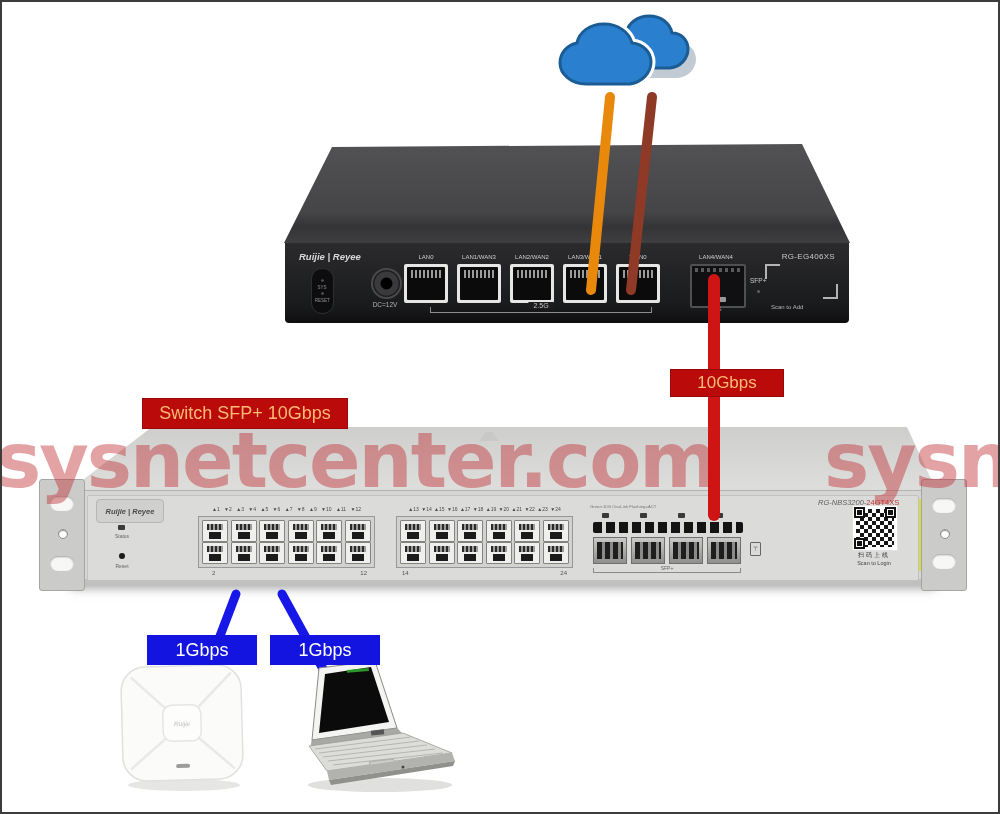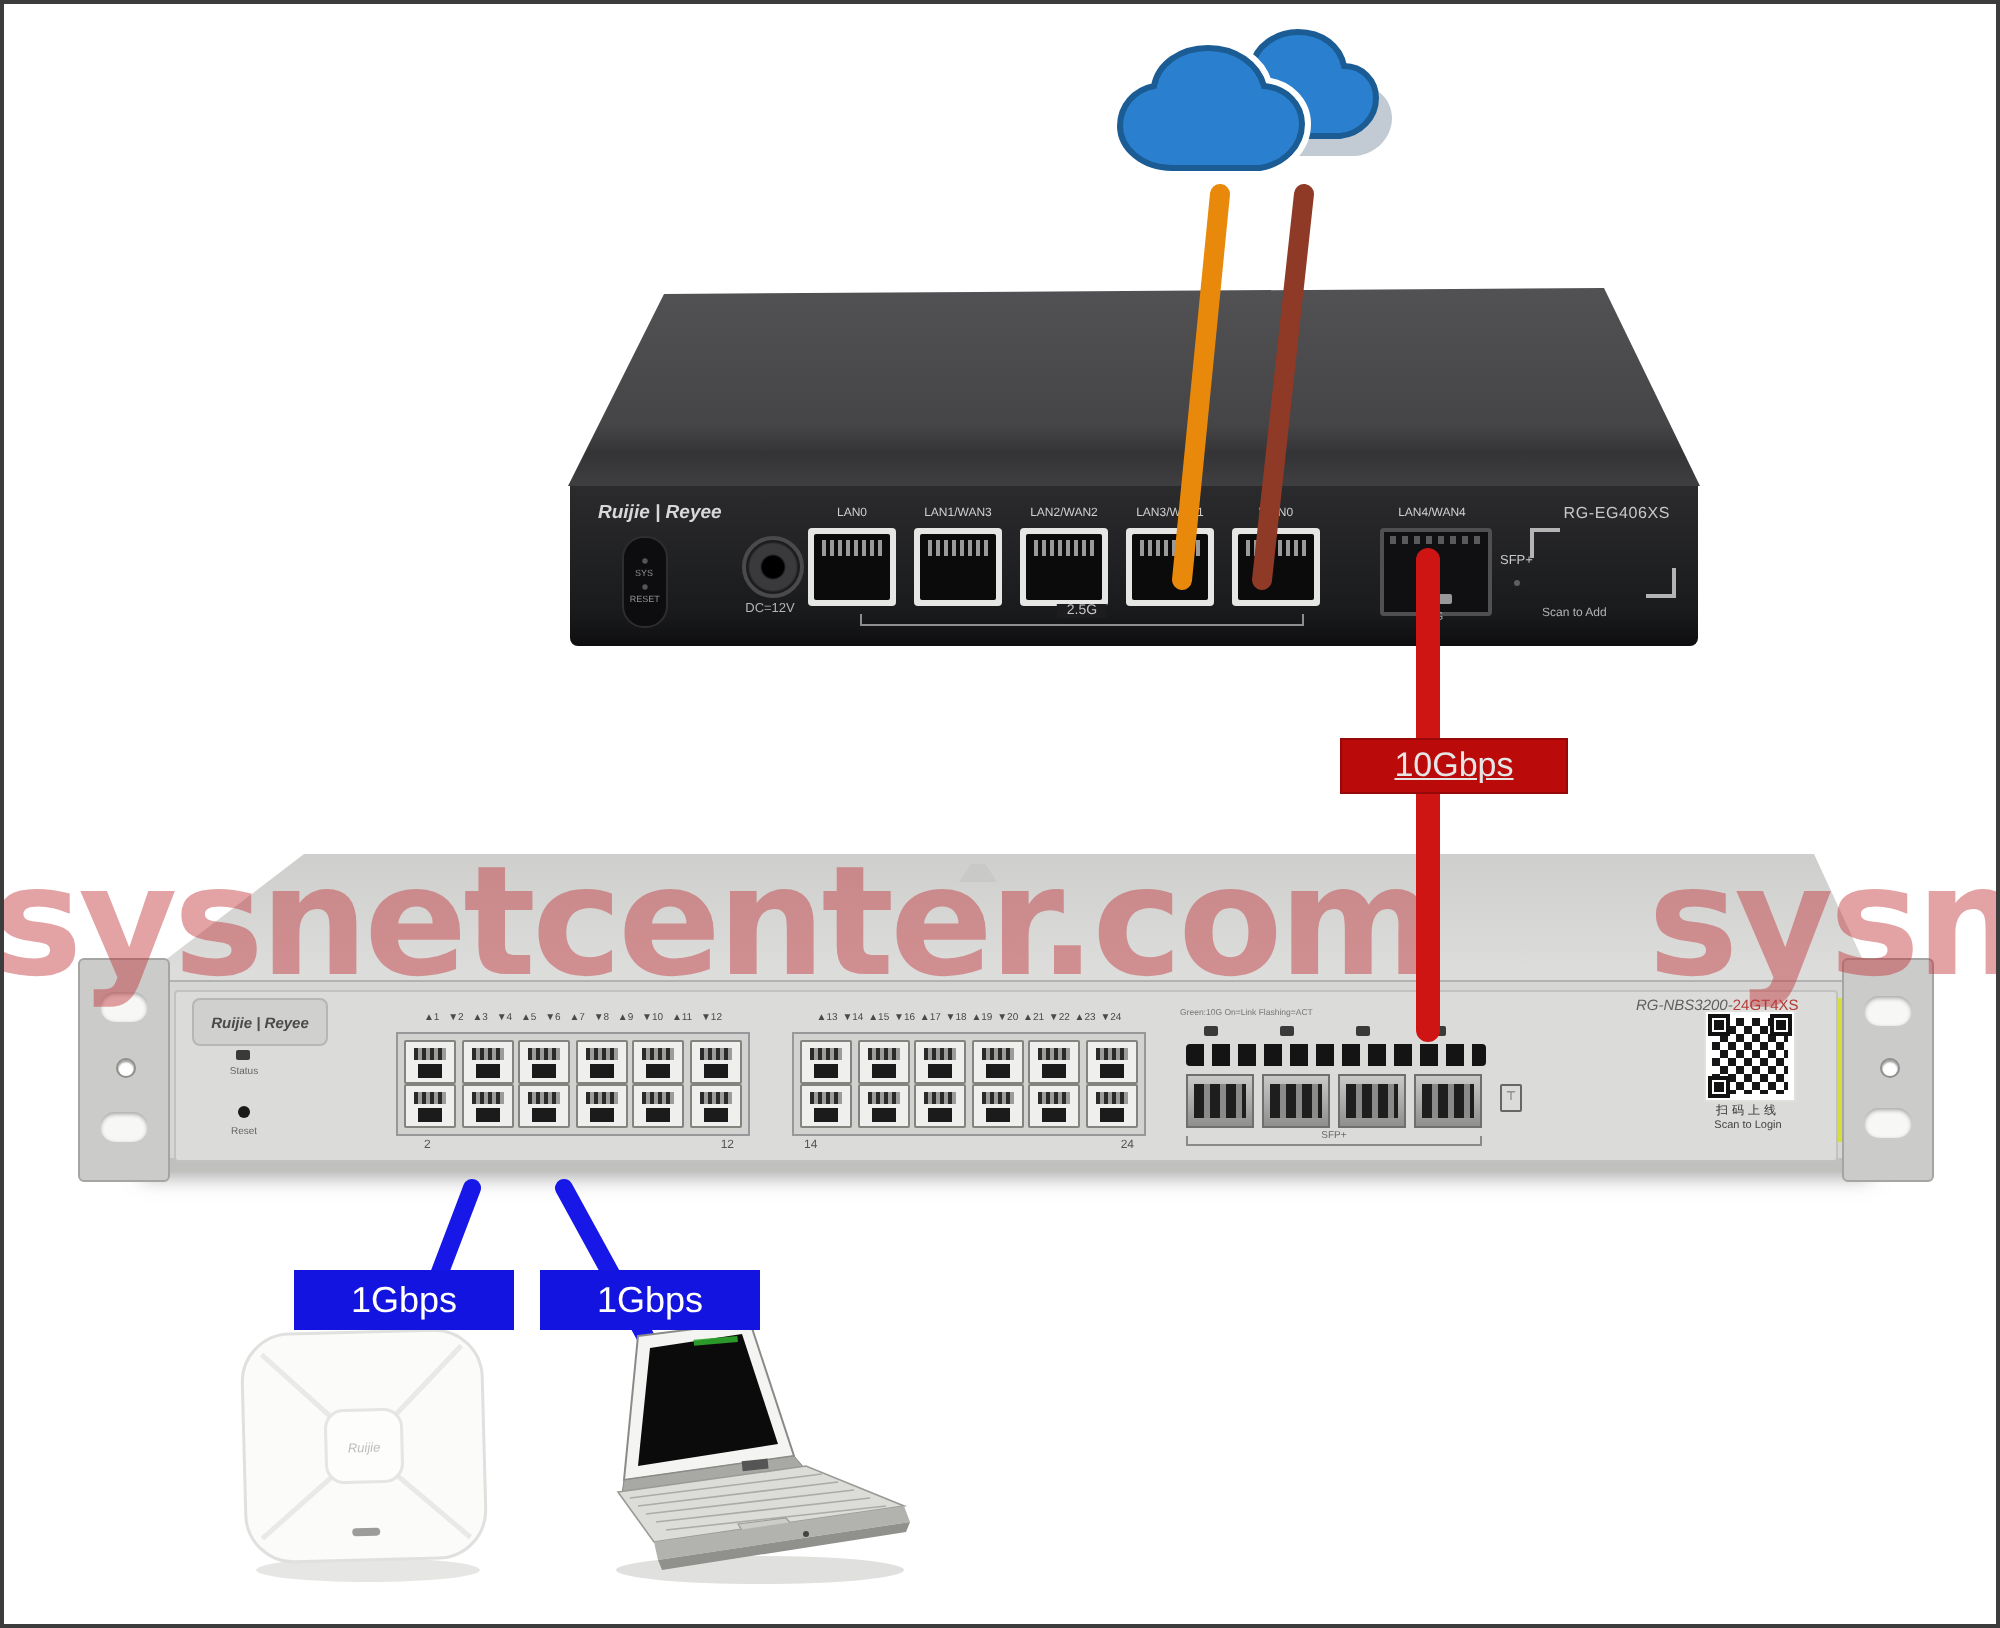--- a/index.html
+++ b/index.html
@@ -109,22 +109,22 @@
   .miniicon { position:absolute; left:162px; top:38px; width:9px; height:12px; border:1px solid #666;
               border-radius:1px; font-size:6px; color:#555; text-align:center; line-height:12px; }
 
   .qrbox { left:764px; top:9px; width:44px; height:44px; background:#fff; border:1px solid #e0e0de; }
   .qrpat { position:absolute; inset:3px; background:repeating-conic-gradient(#161616 0% 25%, #fff 0% 50%) 0 0/8px 8px; }
   .qrc { position:absolute; width:11px; height:11px; border:2.5px solid #111; background:#fff; box-sizing:border-box; }
   .qrc::after { content:''; position:absolute; inset:1px; background:#111; }
   .modeltxt { left:730px; top:2px; font-size:7.5px; white-space:nowrap; }
 
   
-  .redlab { background:#BB0A0A; border:1px solid rgba(0,0,0,.18); color:#e5e5e5; z-index:50;
-            display:flex; align-items:center; justify-content:center;text-decoration:underline; }
+  .redlab { background:#BB0A0A; border:1px solid rgba(0,0,0,.18); color:#fdba74; z-index:50;
+            display:flex; align-items:center; justify-content:center; }
   .bluelab { background:#1414E0; color:#fff; z-index:50; display:flex; align-items:center; justify-content:center; }
 </style>
 </head>
 <body>
 
 <div class="page">
 
   <div class="wm" style="left:-6px;">sysnetcenter.com</div>
   <div class="wm" style="left:822px;">sysnetcenter.com</div>
 
@@ -345,16 +345,17 @@
     <line x1="712" y1="278" x2="712" y2="513" stroke="#CF1414" stroke-width="12" stroke-linecap="round"></line>
     <g>
       <path d="M638,71 C624,71 614,62 614,52 C614,44 620,37 628,36 C630,26 640,19 651,19 C663,19 672,26 674,36 C683,36 690,43 690,52 C690,62 682,70 672,71 Z" transform="translate(4,5)" fill="#C2CBD4"></path>
       <path d="M634,66 C620,66 610,57 610,47 C610,39 616,32 624,31 C626,21 636,14 647,14 C659,14 668,21 670,31 C679,31 686,38 686,47 C686,57 678,65 668,66 Z" fill="#2A80CE" stroke="#1B5C94" stroke-width="3"></path>
       <path d="M584,82 C569,82 558,72 558,61 C558,51 565,43 575,41 C577,30 588,22 602,22 C616,22 627,30 630,41 C641,42 649,50 649,60 C649,71 640,80 628,82 Z" fill="none" stroke="#FFFFFF" stroke-width="9"></path>
       <path d="M584,82 C569,82 558,72 558,61 C558,51 565,43 575,41 C577,30 588,22 602,22 C616,22 627,30 630,41 C641,42 649,50 649,60 C649,71 640,80 628,82 Z" fill="#2A80CE" stroke="#1B5C94" stroke-width="3"></path>
     </g>
   </svg>
 
   <div class="abs redlab" style="left:668px; top:367px; width:112px; height:26px; font-size:17px;">10Gbps</div>
+  <div class="abs redlab" style="left:140px; top:396px; width:204px; height:29px; font-size:18px;">Switch SFP+ 10Gbps</div>
   <div class="abs bluelab" style="left:145px; top:633px; width:110px; height:30px; font-size:18px;">1Gbps</div>
   <div class="abs bluelab" style="left:268px; top:633px; width:110px; height:30px; font-size:18px;">1Gbps</div>
 
 </div>
 
 </body></html>

